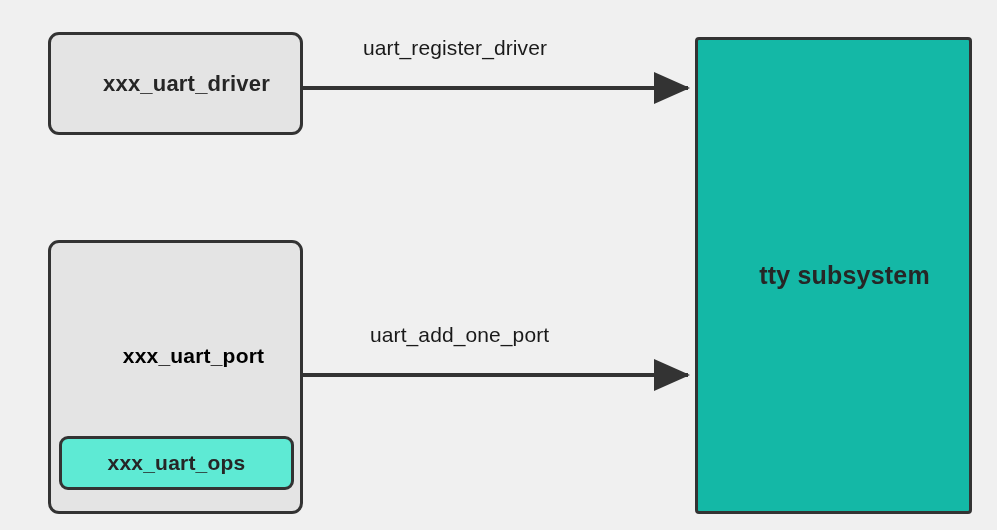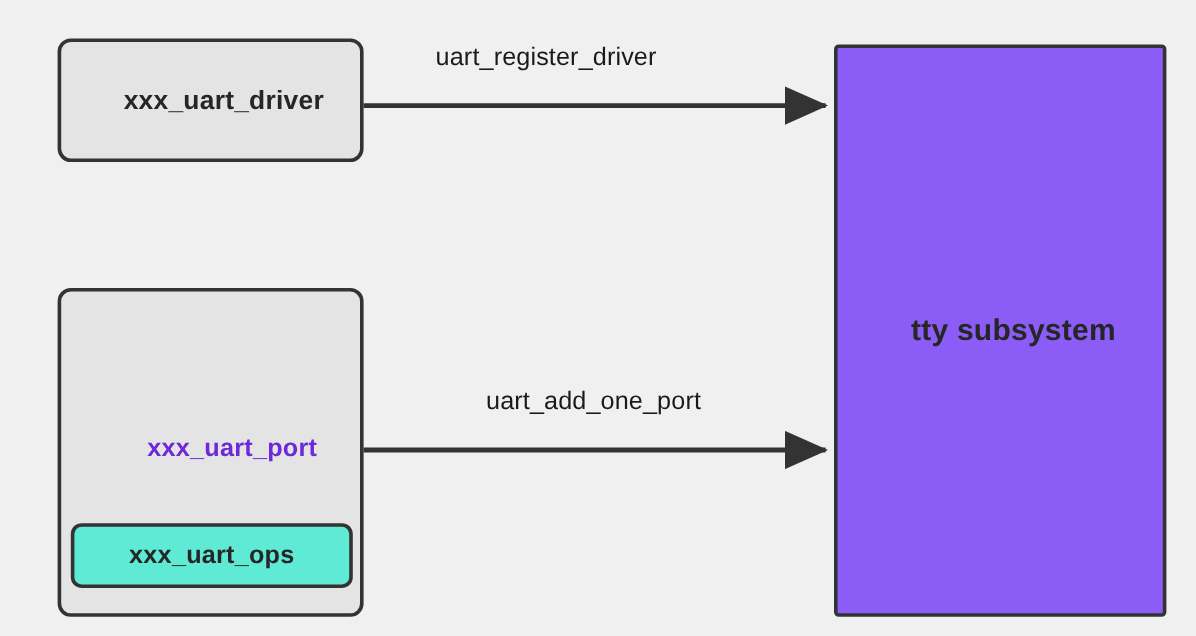--- a/index.html
+++ b/index.html
@@ -49,25 +49,25 @@
     width: 255px;
     height: 274px;
     background: #e4e4e4;
     border: 3px solid #333333;
     border-radius: 11px;
   }
   .node-port-label {
     position: absolute;
     left: 0;
     right: 0;
-    top: 119px;
+    top: 101px;
     text-align: center;
     font-size: 21px;
     font-weight: bold;
-    color: #6d28d9;
+    color: #000000;
     letter-spacing: 0.2px;
     margin-left: 36px;
   }
   
   .node-ops {
     position: absolute;
     left: 8px;
     top: 193px;
     width: 235px;
     height: 54px;
@@ -82,21 +82,21 @@
     font-weight: bold;
     color: #262626;
     letter-spacing: 0.2px;
   }
   
   .node-tty {
     left: 695px;
     top: 37px;
     width: 277px;
     height: 477px;
-    background: #8b5cf6;
+    background: #14b8a6;
     border: 3px solid #333333;
     border-radius: 4px;
     font-size: 25px;
     letter-spacing: 0.2px;
   }
   
   .edge-svg {
     position: absolute;
     left: 0;
     top: 0;
@@ -112,21 +112,20 @@
     white-space: nowrap;
     letter-spacing: 0.1px;
   }
   .edge-label-1 {
     left: 363px;
     top: 36px;
   }
   .edge-label-2 {
     left: 370px;
     top: 323px;
-    margin-left: 35px;
   }
 </style>
 </head>
 <body>
 
 <div id="diagram">
 
   <svg class="edge-svg" width="997" height="530" viewBox="0 0 997 530">
     <defs>
       <marker id="arrowhead" markerWidth="9" markerHeight="8" refX="8.5" refY="4" orient="auto" markerUnits="strokeWidth">

